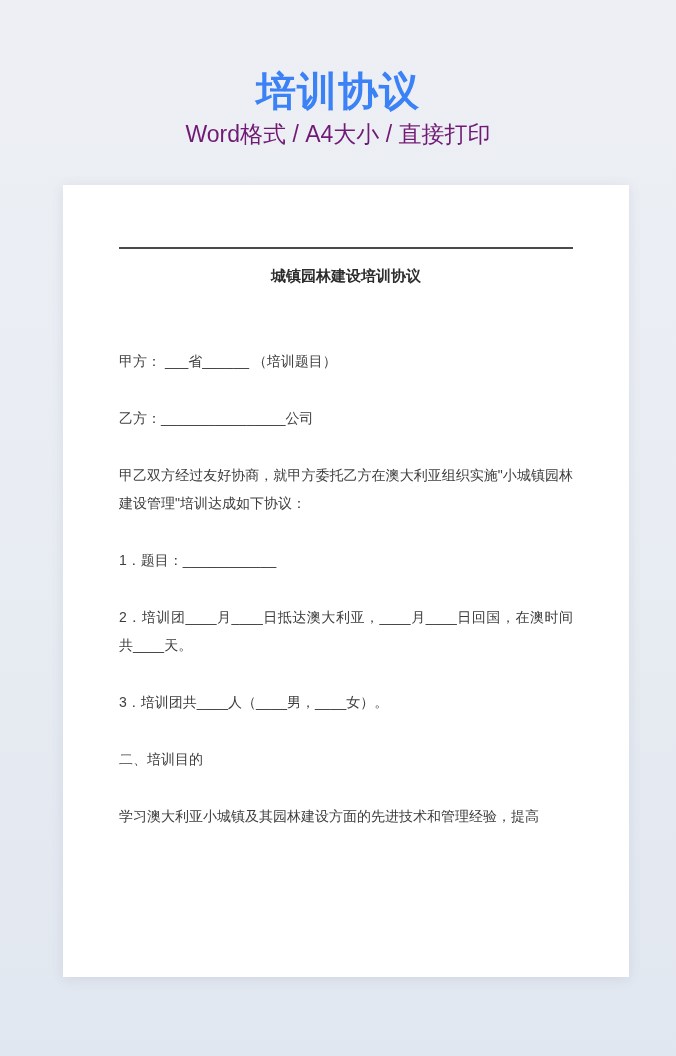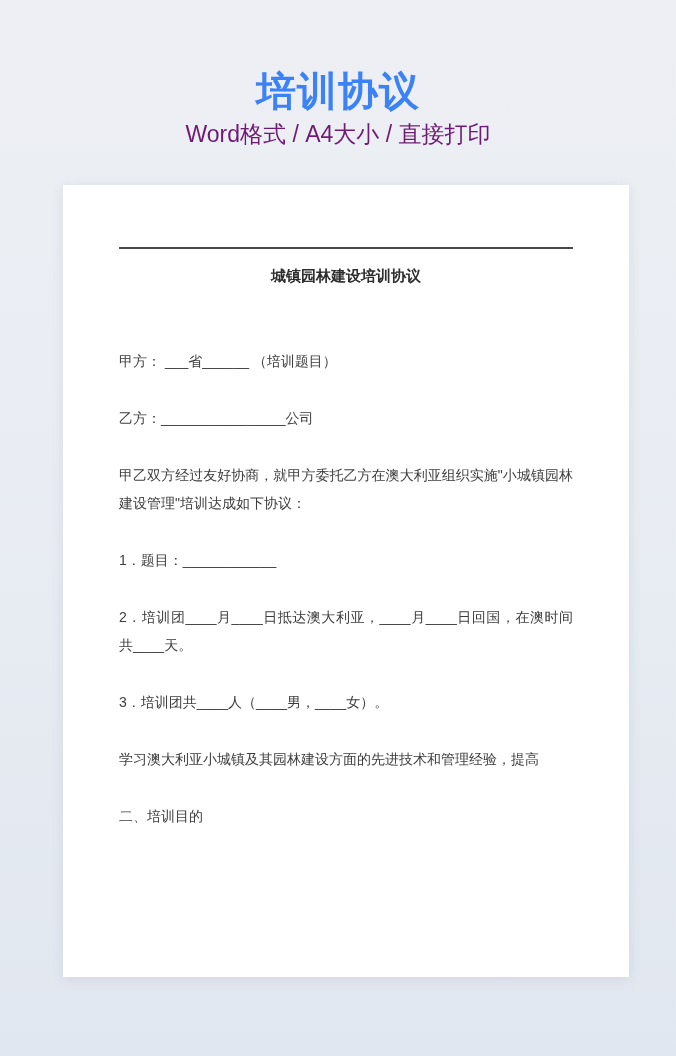--- a/index.html
+++ b/index.html
@@ -85,16 +85,16 @@
 <div class="page">
   <hr class="doc-divider">
   <div class="doc-title">城镇园林建设培训协议</div>
 
   <p class="doc-paragraph">甲方： ___省______ （培训题目）</p>
   <p class="doc-paragraph">乙方：________________公司</p>
   <p class="doc-paragraph">甲乙双方经过友好协商，就甲方委托乙方在澳大利亚组织实施"小城镇园林建设管理"培训达成如下协议：</p>
   <p class="doc-paragraph">1．题目：____________</p>
   <p class="doc-paragraph">2．培训团____月____日抵达澳大利亚，____月____日回国，在澳时间共____天。</p>
   <p class="doc-paragraph">3．培训团共____人（____男，____女）。</p>
+  <p class="doc-paragraph">二、培训目的</p>
   <p class="doc-paragraph">学习澳大利亚小城镇及其园林建设方面的先进技术和管理经验，提高</p>
-  <p class="doc-paragraph">二、培训目的</p>
 
 </div>
 
 </body></html>

